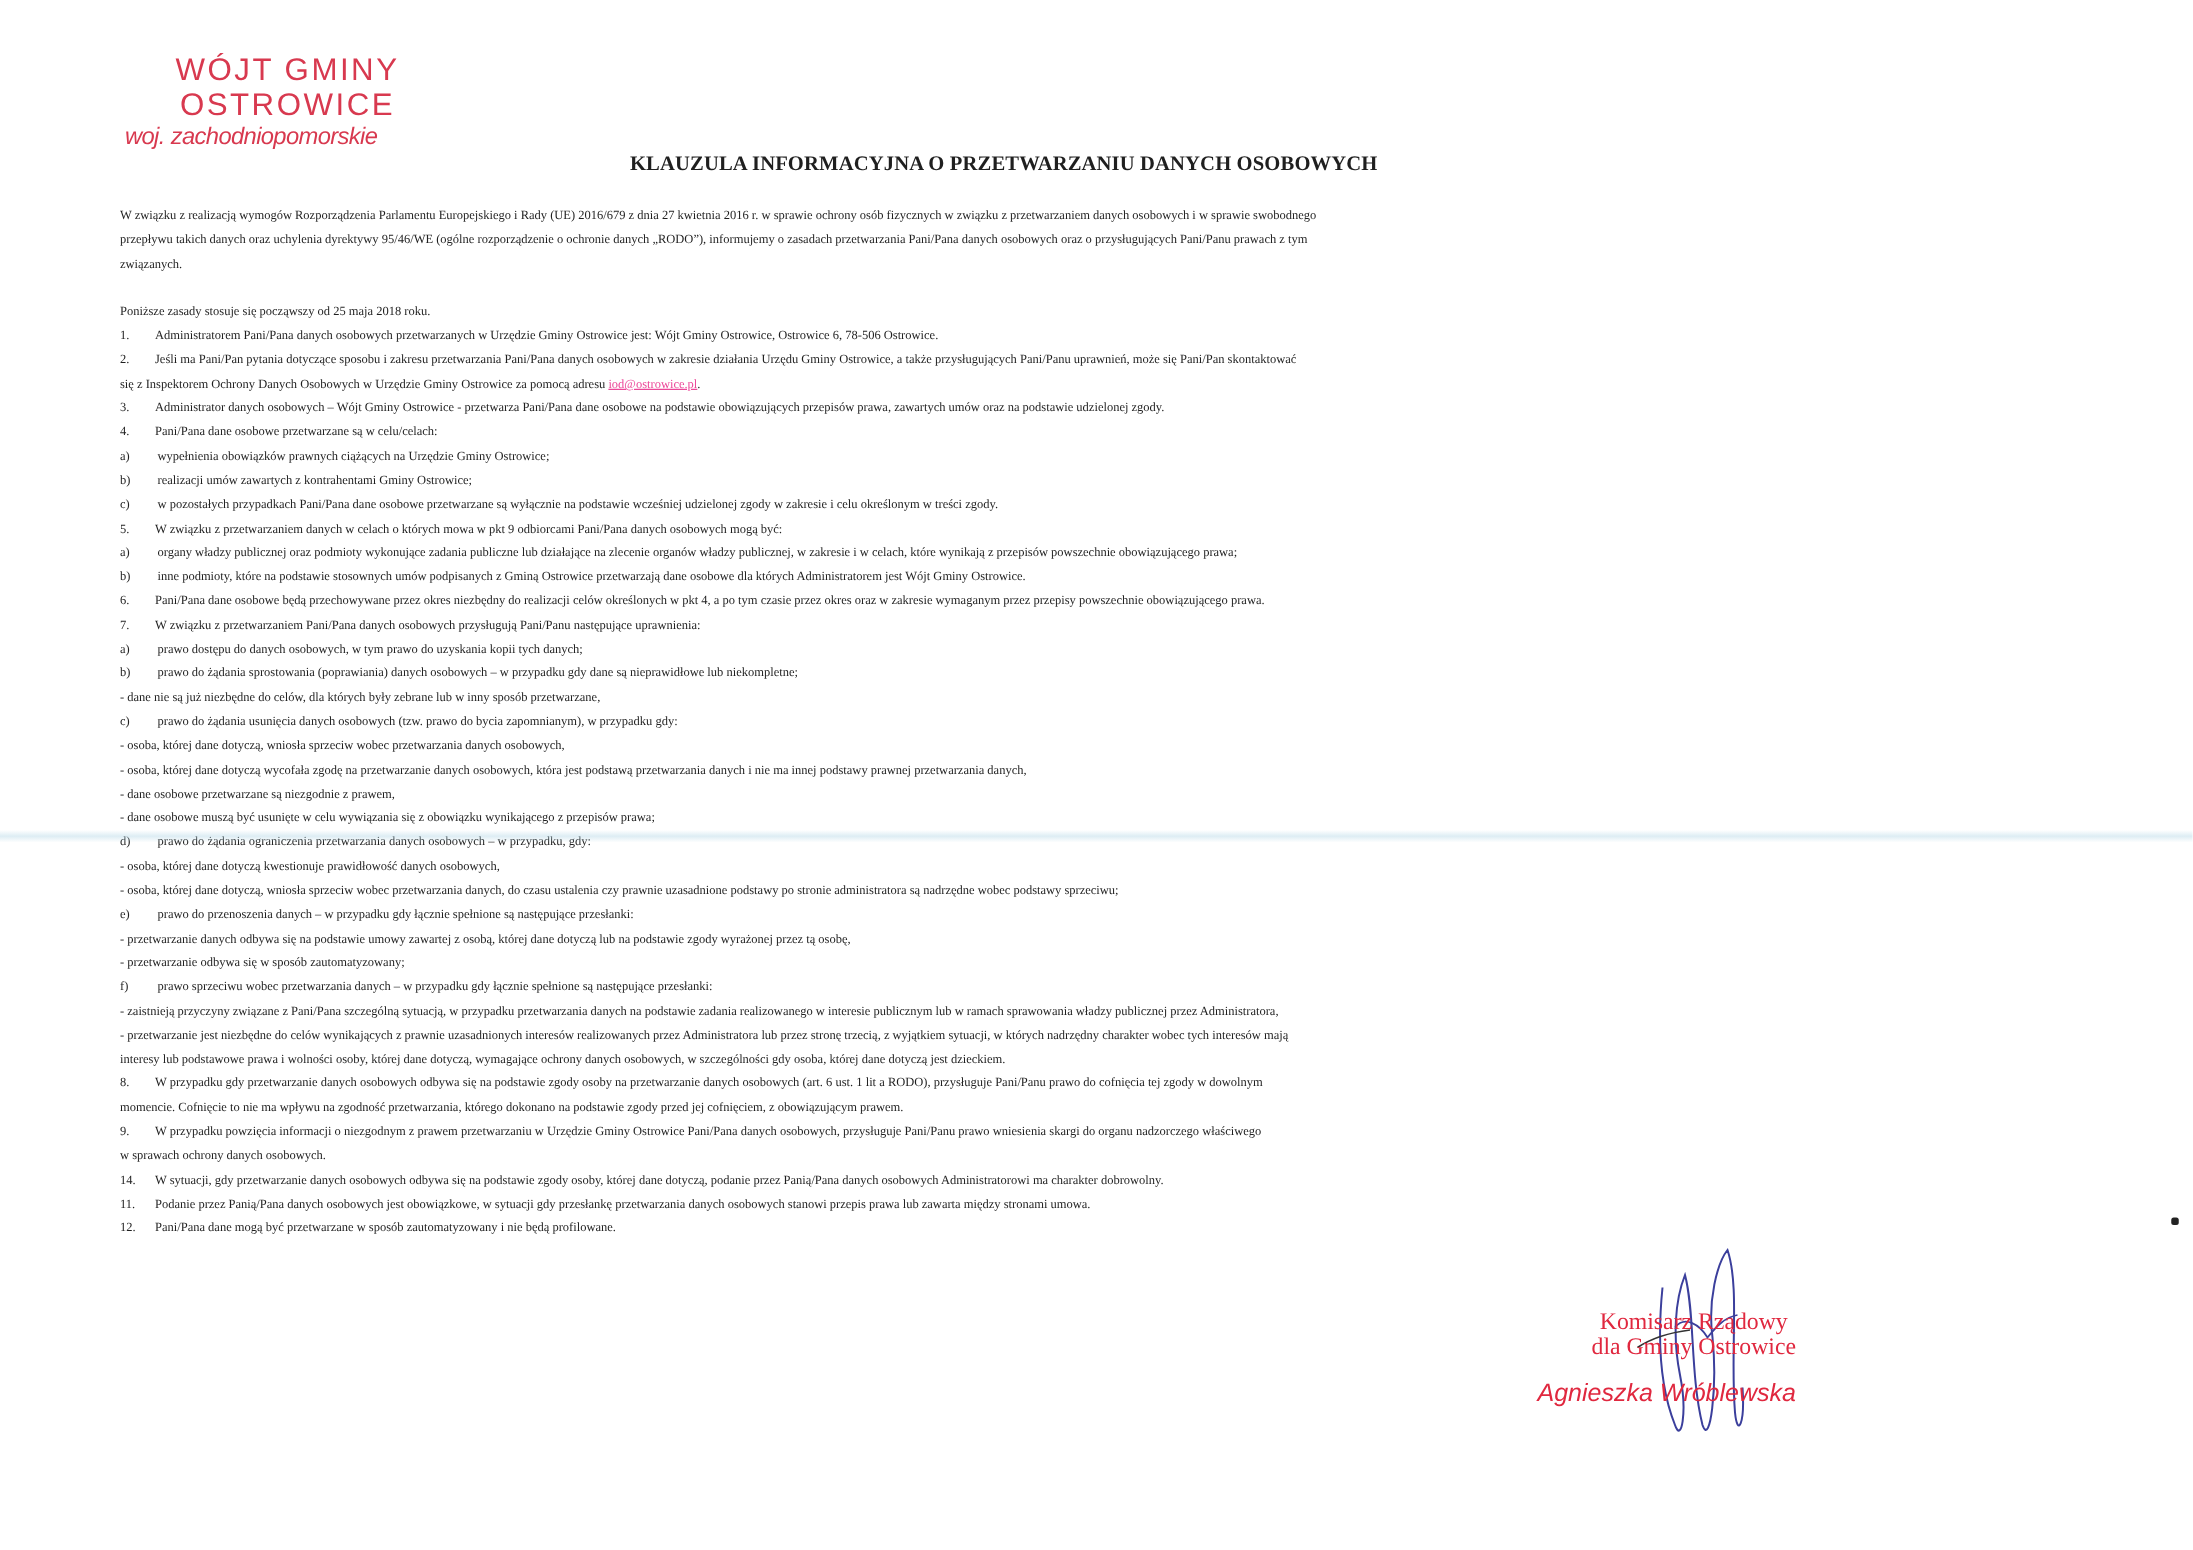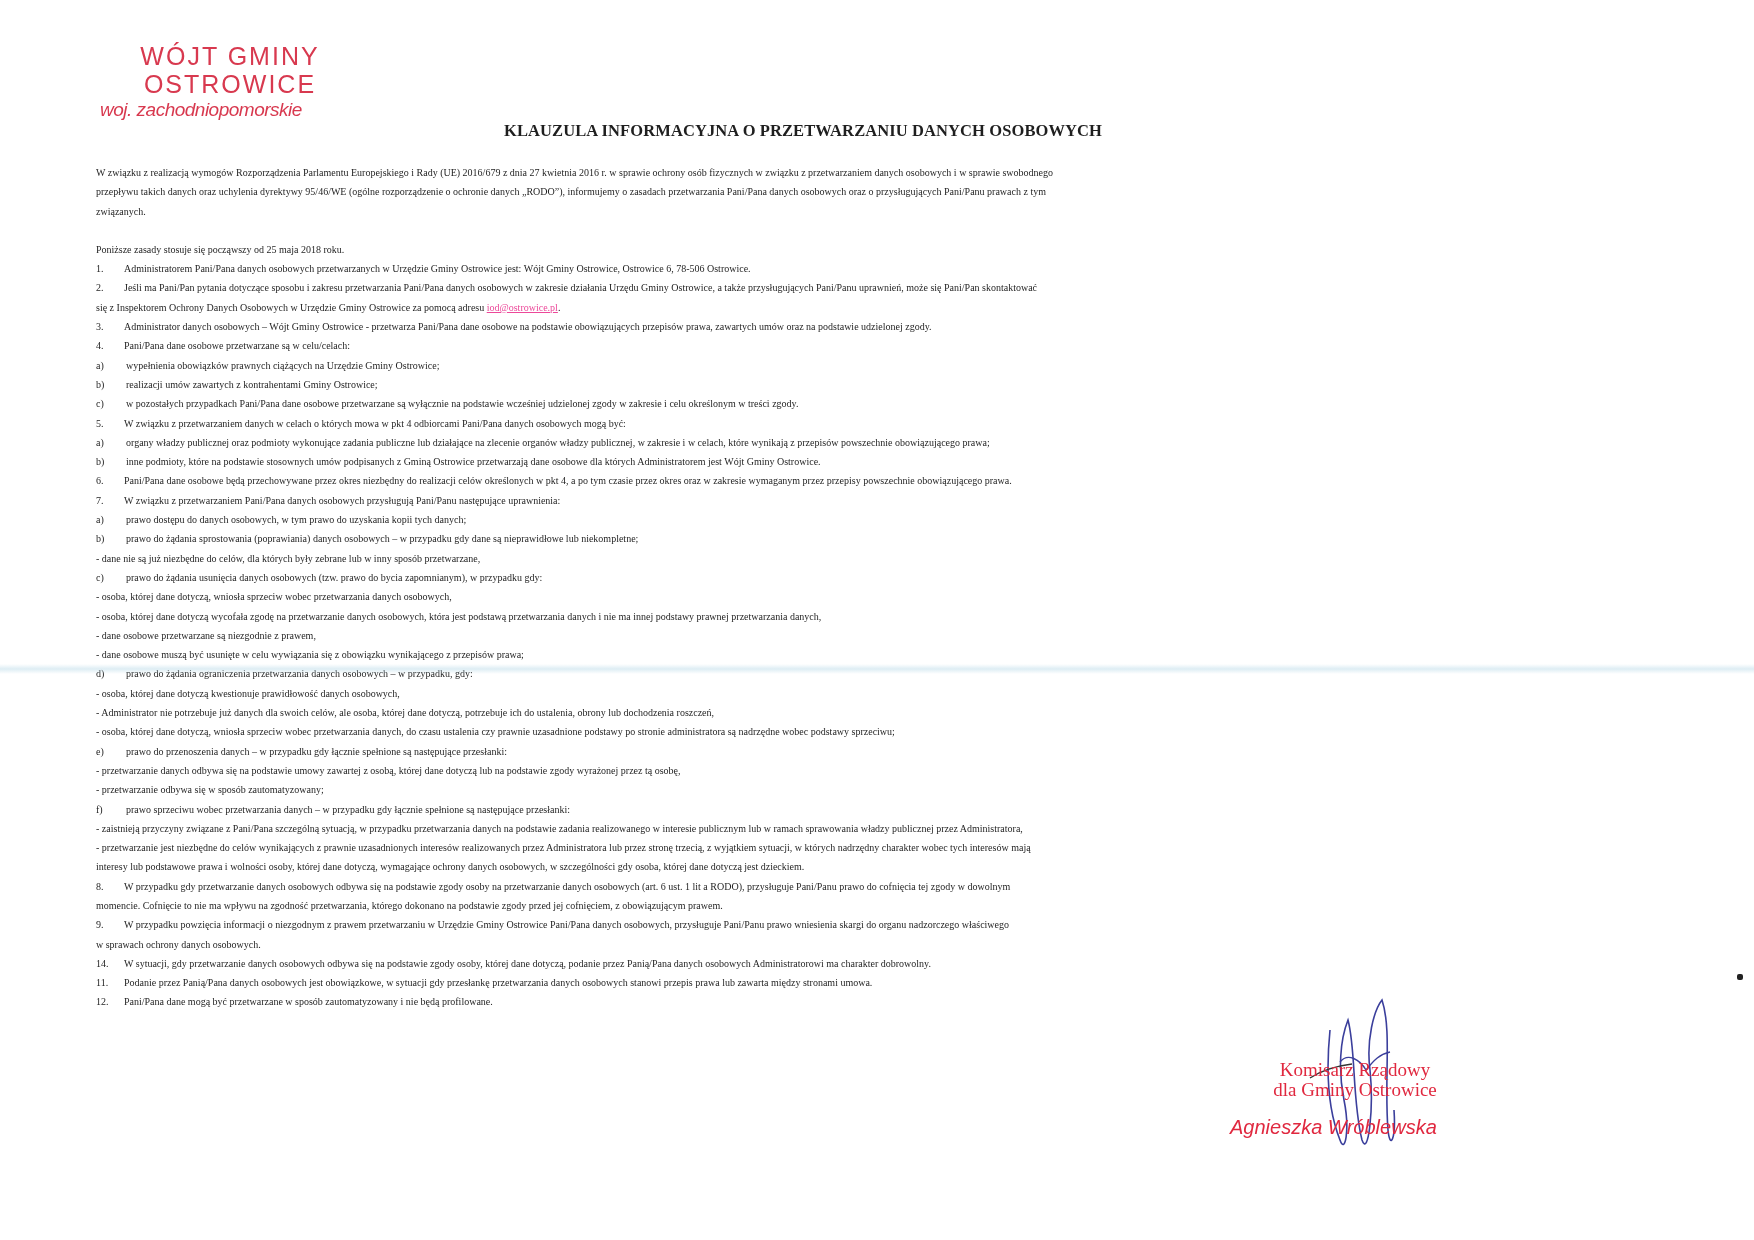--- a/index.html
+++ b/index.html
@@ -13,21 +13,21 @@
   .title { position:absolute; left:0; width:1606px; top:121px; text-align:center;
            font-weight:bold; font-size:16.5px; letter-spacing:0.1px; }
   .body { position:absolute; left:96px; top:163px; width:1610px; font-size:10px; line-height:19.3px; }
   .body p { margin:0; white-space:nowrap; }
   .gap { height:19px; }
   .num { display:inline-block; width:28px; }
   .lett { display:inline-block; width:30px; }
   a.email { color:#ec4899; text-decoration:underline; }
   .scanline { position:absolute; left:0; width:1754px; top:664px; height:10px;
               background:linear-gradient(to bottom, rgba(200,225,235,0), rgba(180,215,230,0.45), rgba(200,225,235,0)); }
-  .sign { position:absolute; left:1230px; top:1048px; width:300px; color:#e0283f;margin-top:12px; }
+  .sign { position:absolute; left:1230px; top:1048px; width:300px; color:#e0283f; }
   .sign .r1, .sign .r2 { font-family:"Liberation Serif", serif; font-size:19px; line-height:20px; text-align:center; width:250px; }
   .sign .r3 { font-family:"Liberation Sans", sans-serif; font-style:italic; font-size:20px; margin-top:16px; padding-left:0; }
   .sigsvg { position:absolute; left:1300px; top:990px; }
   .edge-mark { position:absolute; left:1737px; top:974px; width:6px; height:6px; background:#222; border-radius:2px; }
 </style>
 </head>
 <body>
 
 <div class="stamp">
   <div class="l1">WÓJT GMINY</div>
@@ -45,36 +45,35 @@
   <p>Poniższe zasady stosuje się począwszy od 25 maja 2018 roku.</p>
   <div id="lines">
       <p><span class="num">1.</span><span>Administratorem Pani/Pana danych osobowych przetwarzanych w Urzędzie Gminy Ostrowice jest: Wójt Gminy Ostrowice, Ostrowice 6, 78-506 Ostrowice.</span></p>
       <p><span class="num">2.</span><span>Jeśli ma Pani/Pan pytania dotyczące sposobu i zakresu przetwarzania Pani/Pana danych osobowych w zakresie działania Urzędu Gminy Ostrowice, a także przysługujących Pani/Panu uprawnień, może się Pani/Pan skontaktować</span></p>
       <p><span>się z Inspektorem Ochrony Danych Osobowych w Urzędzie Gminy Ostrowice za pomocą adresu </span><a class="email" href="mailto:iod@ostrowice.pl">iod@ostrowice.pl</a><span>.</span></p>
       <p><span class="num">3.</span><span>Administrator danych osobowych – Wójt Gminy Ostrowice - przetwarza Pani/Pana dane osobowe na podstawie obowiązujących przepisów prawa, zawartych umów oraz na podstawie udzielonej zgody.</span></p>
       <p><span class="num">4.</span><span>Pani/Pana dane osobowe przetwarzane są w celu/celach:</span></p>
       <p><span class="lett">a)</span><span>wypełnienia obowiązków prawnych ciążących na Urzędzie Gminy Ostrowice;</span></p>
       <p><span class="lett">b)</span><span>realizacji umów zawartych z kontrahentami Gminy Ostrowice;</span></p>
       <p><span class="lett">c)</span><span>w pozostałych przypadkach Pani/Pana dane osobowe przetwarzane są wyłącznie na podstawie wcześniej udzielonej zgody w zakresie i celu określonym w treści zgody.</span></p>
-      <p><span class="num">5.</span><span>W związku z przetwarzaniem danych w celach o których mowa w pkt 4 odbiorcami Pani/Pana danych osobowych mogą być:</span></p>
+      <p><span class="num">5.</span><span>W związku z przetwarzaniem danych w celach o których mowa w pkt 9 odbiorcami Pani/Pana danych osobowych mogą być:</span></p>
       <p><span class="lett">a)</span><span>organy władzy publicznej oraz podmioty wykonujące zadania publiczne lub działające na zlecenie organów władzy publicznej, w zakresie i w celach, które wynikają z przepisów powszechnie obowiązującego prawa;</span></p>
       <p><span class="lett">b)</span><span>inne podmioty, które na podstawie stosownych umów podpisanych z Gminą Ostrowice przetwarzają dane osobowe dla których Administratorem jest Wójt Gminy Ostrowice.</span></p>
       <p><span class="num">6.</span><span>Pani/Pana dane osobowe będą przechowywane przez okres niezbędny do realizacji celów określonych w pkt 4, a po tym czasie przez okres oraz w zakresie wymaganym przez przepisy powszechnie obowiązującego prawa.</span></p>
       <p><span class="num">7.</span><span>W związku z przetwarzaniem Pani/Pana danych osobowych przysługują Pani/Panu następujące uprawnienia:</span></p>
       <p><span class="lett">a)</span><span>prawo dostępu do danych osobowych, w tym prawo do uzyskania kopii tych danych;</span></p>
       <p><span class="lett">b)</span><span>prawo do żądania sprostowania (poprawiania) danych osobowych – w przypadku gdy dane są nieprawidłowe lub niekompletne;</span></p>
       <p><span>- dane nie są już niezbędne do celów, dla których były zebrane lub w inny sposób przetwarzane,</span></p>
       <p><span class="lett">c)</span><span>prawo do żądania usunięcia danych osobowych (tzw. prawo do bycia zapomnianym), w przypadku gdy:</span></p>
       <p><span>- osoba, której dane dotyczą, wniosła sprzeciw wobec przetwarzania danych osobowych,</span></p>
       <p><span>- osoba, której dane dotyczą wycofała zgodę na przetwarzanie danych osobowych, która jest podstawą przetwarzania danych i nie ma innej podstawy prawnej przetwarzania danych,</span></p>
       <p><span>- dane osobowe przetwarzane są niezgodnie z prawem,</span></p>
       <p><span>- dane osobowe muszą być usunięte w celu wywiązania się z obowiązku wynikającego z przepisów prawa;</span></p>
       <p><span class="lett">d)</span><span>prawo do żądania ograniczenia przetwarzania danych osobowych – w przypadku, gdy:</span></p>
       <p><span>- osoba, której dane dotyczą kwestionuje prawidłowość danych osobowych,</span></p>
-      <p><span>- Administrator nie potrzebuje już danych dla swoich celów, ale osoba, której dane dotyczą, potrzebuje ich do ustalenia, obrony lub dochodzenia roszczeń,</span></p>
       <p><span>- osoba, której dane dotyczą, wniosła sprzeciw wobec przetwarzania danych, do czasu ustalenia czy prawnie uzasadnione podstawy po stronie administratora są nadrzędne wobec podstawy sprzeciwu;</span></p>
       <p><span class="lett">e)</span><span>prawo do przenoszenia danych – w przypadku gdy łącznie spełnione są następujące przesłanki:</span></p>
       <p><span>- przetwarzanie danych odbywa się na podstawie umowy zawartej z osobą, której dane dotyczą lub na podstawie zgody wyrażonej przez tą osobę,</span></p>
       <p><span>- przetwarzanie odbywa się w sposób zautomatyzowany;</span></p>
       <p><span class="lett">f)</span><span>prawo sprzeciwu wobec przetwarzania danych – w przypadku gdy łącznie spełnione są następujące przesłanki:</span></p>
       <p><span>- zaistnieją przyczyny związane z Pani/Pana szczególną sytuacją, w przypadku przetwarzania danych na podstawie zadania realizowanego w interesie publicznym lub w ramach sprawowania władzy publicznej przez Administratora,</span></p>
       <p><span>- przetwarzanie jest niezbędne do celów wynikających z prawnie uzasadnionych interesów realizowanych przez Administratora lub przez stronę trzecią, z wyjątkiem sytuacji, w których nadrzędny charakter wobec tych interesów mają</span></p>
       <p><span>interesy lub podstawowe prawa i wolności osoby, której dane dotyczą, wymagające ochrony danych osobowych, w szczególności gdy osoba, której dane dotyczą jest dzieckiem.</span></p>
       <p><span class="num">8.</span><span>W przypadku gdy przetwarzanie danych osobowych odbywa się na podstawie zgody osoby na przetwarzanie danych osobowych (art. 6 ust. 1 lit a RODO), przysługuje Pani/Panu prawo do cofnięcia tej zgody w dowolnym</span></p>
       <p><span>momencie. Cofnięcie to nie ma wpływu na zgodność przetwarzania, którego dokonano na podstawie zgody przed jej cofnięciem, z obowiązującym prawem.</span></p>

